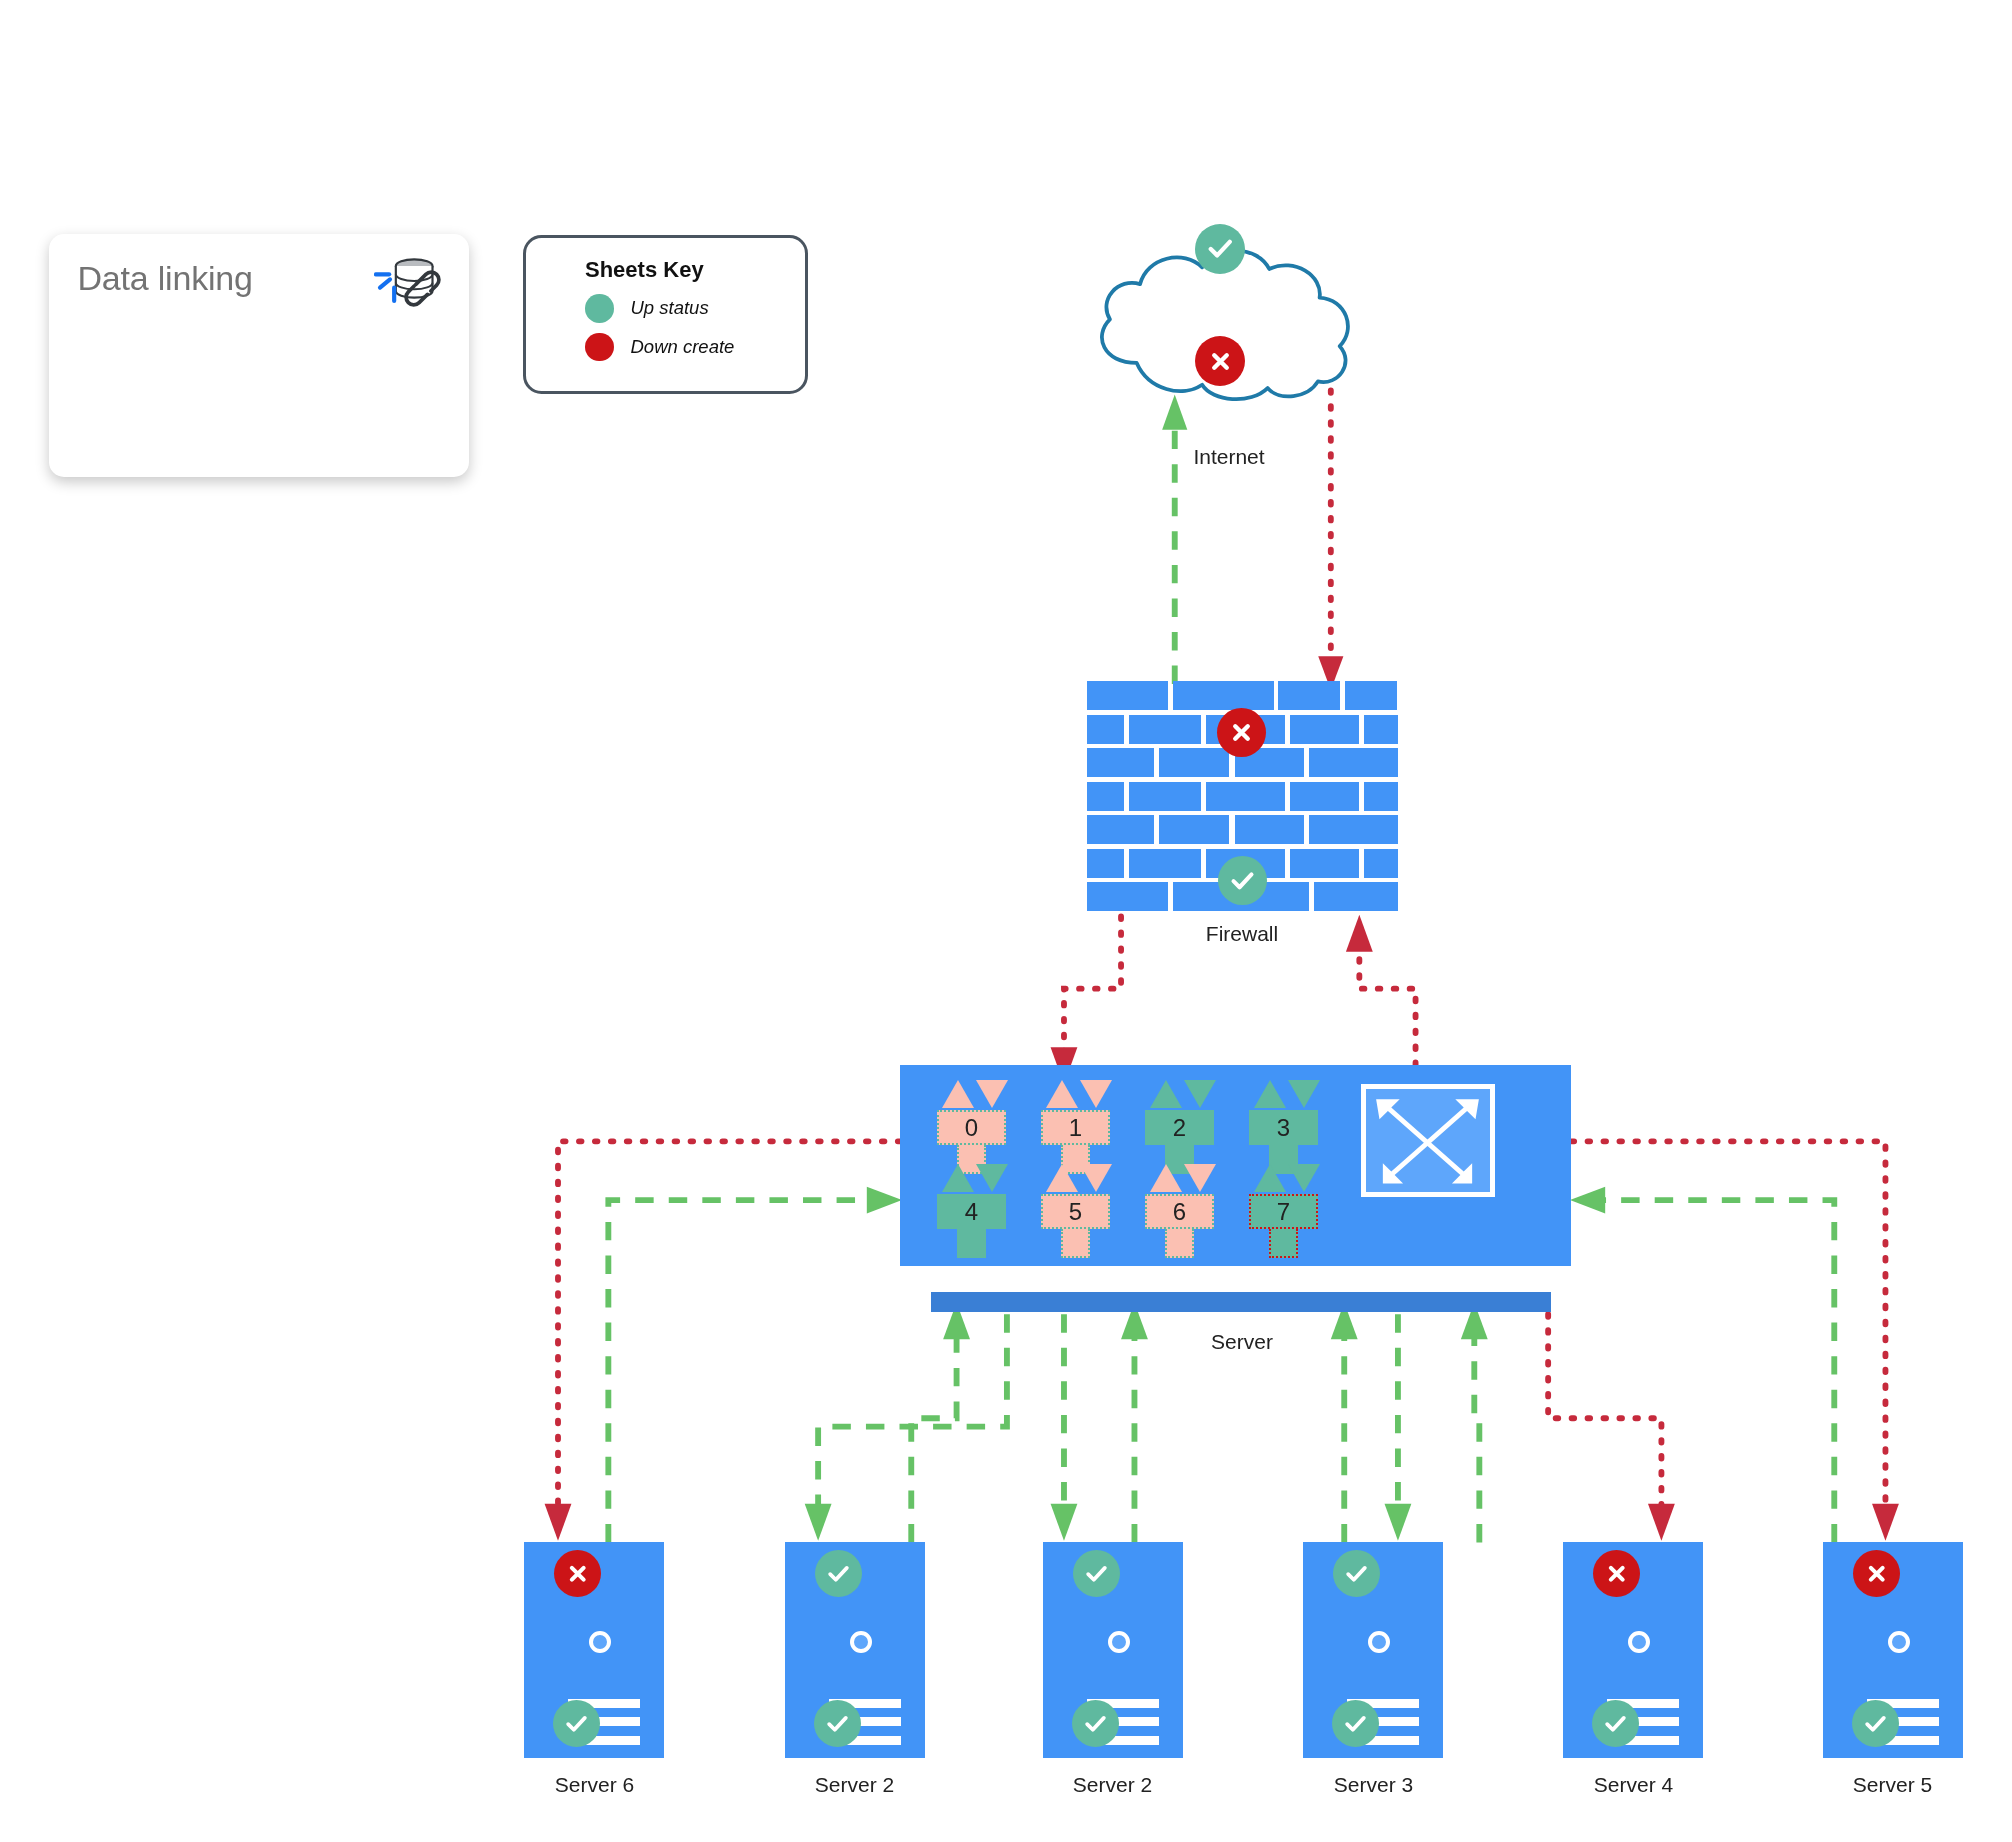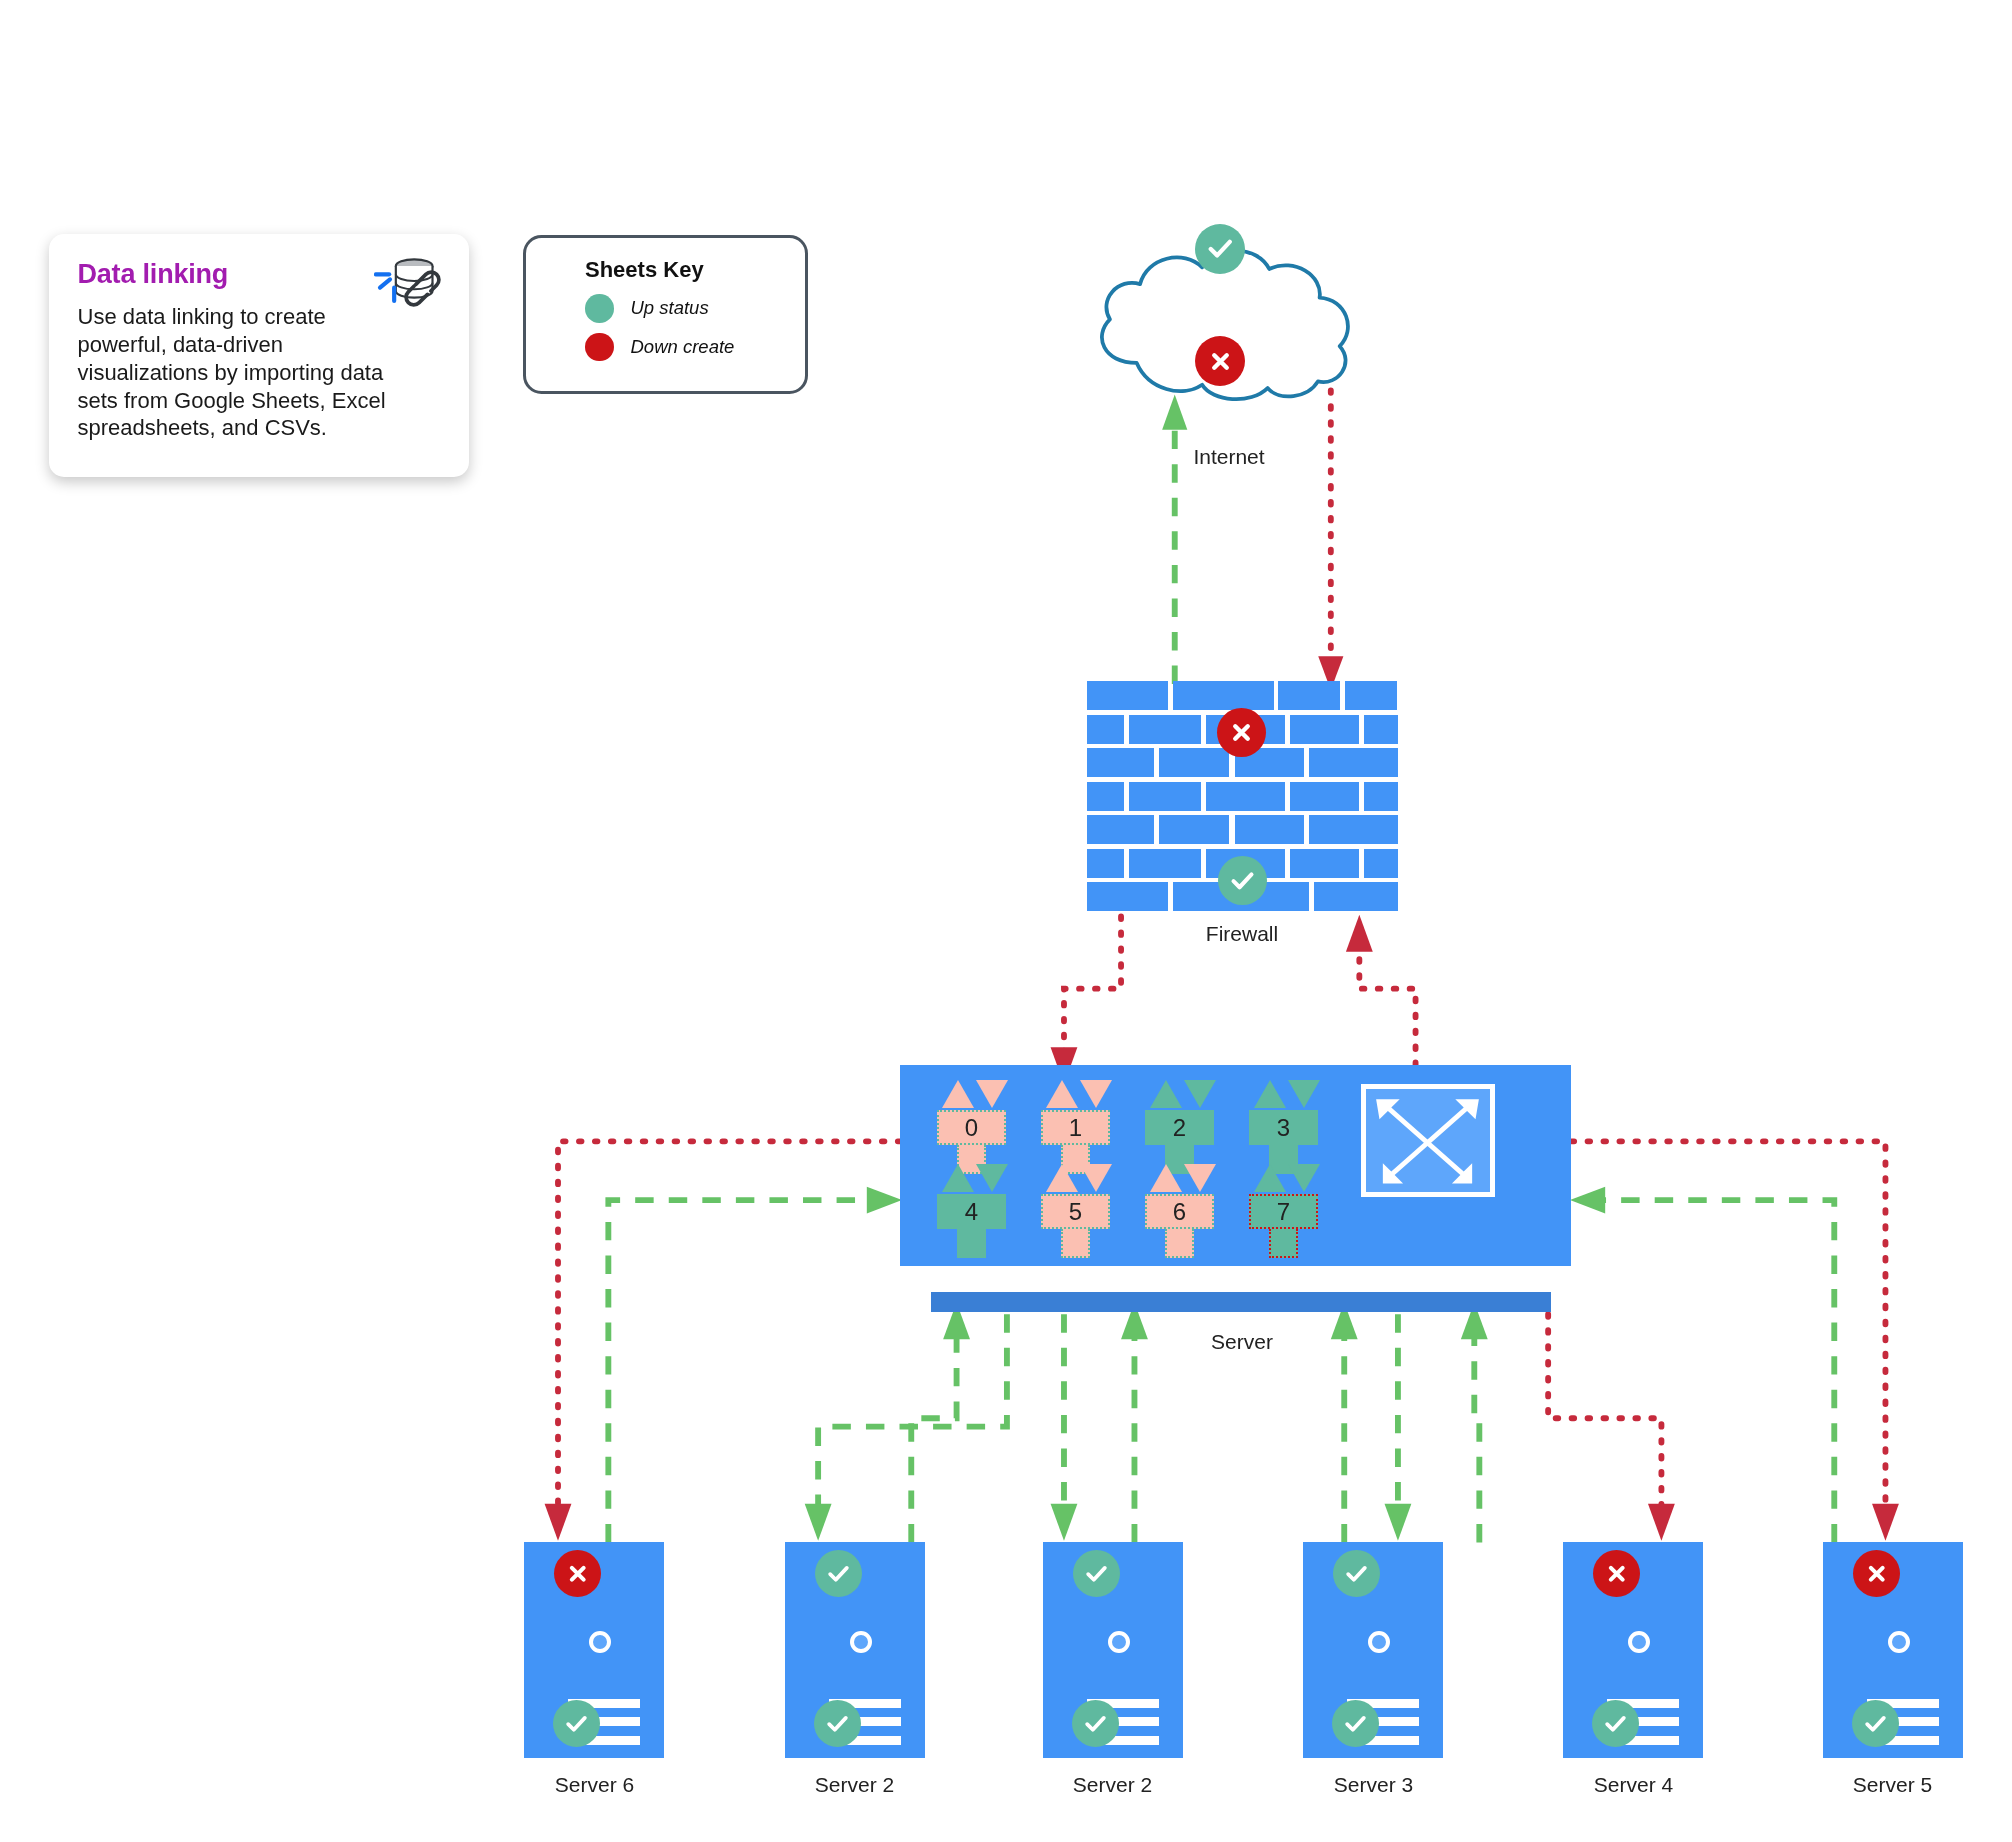--- a/index.html
+++ b/index.html
@@ -11,21 +11,21 @@
   .abs{position:absolute;}
 
   
   #data-linking-card{
     left:49px;top:234px;width:420px;height:243px;
     background:#ffffff;border-radius:15px;
     box-shadow:0 5px 13.4px rgba(0,0,0,.22);
     box-sizing:border-box;padding:25px 28.5px;
   }
   #data-linking-card .dl-title{
-    font-size:27px;font-weight:bold;color:#a21caf;letter-spacing:-0.2px;margin:0 0 13.4px 0;
+    font-size:34px;font-weight:normal;color:#737373;letter-spacing:-0.2px;margin:0 0 13.4px 0;
   }
   #data-linking-card .dl-body{
     font-size:22px;line-height:1.26;color:#1a1a1a;max-width:319px;
   }
   .dl-icon{position:absolute;right:28.5px;top:22px;width:67px;height:60px;}
 
   
   #diagram-key{
     left:523px;top:235px;width:285px;height:159px;
     background:#ffffff;border:3.4px solid #4a5560;border-radius:18.5px;
@@ -83,21 +83,20 @@
   .link-up{fill:none;stroke:#66c266;stroke-width:7;stroke-dasharray:22 18;stroke-linecap:butt;}
   .link-down{fill:none;stroke:#c62a3c;stroke-width:7;stroke-dasharray:3 16;stroke-linecap:round;}
   .arrow-up{fill:#66c266;}
   .arrow-down{fill:#c62a3c;}
 </style>
 </head>
 <body>
 
 <div class="abs" id="data-linking-card">
   <div class="dl-title">Data linking</div>
-  <div class="dl-body">Use data linking to create powerful, data-driven visualizations by importing data sets from Google Sheets, Excel spreadsheets, and CSVs.</div>
   <span class="dl-icon">
     <svg viewBox="0 0 80 72" width="67" height="60">
       <ellipse cx="48" cy="12" rx="22" ry="8" fill="#b9bcc0" stroke="#33383d" stroke-width="2.6"></ellipse>
       <path d="M26 12 v30 a22 8 0 0 0 44 0 V12" fill="#ffffff" stroke="#33383d" stroke-width="2.6"></path>
       <path d="M26 22 a22 8 0 0 0 44 0" fill="none" stroke="#33383d" stroke-width="2.4"></path>
       <path d="M26 32 a22 8 0 0 0 44 0" fill="none" stroke="#33383d" stroke-width="2.4"></path>
       <path d="M50 34 l12 -12 a9 9 0 0 1 13 13 l-7 7" fill="none" stroke="#33383d" stroke-width="4.4" stroke-linecap="round"></path>
       <path d="M64 46 l-10 10 a9 9 0 0 1 -13 -13 l7 -7" fill="none" stroke="#33383d" stroke-width="4.4" stroke-linecap="round"></path>
       <line x1="2" y1="22" x2="18" y2="22" stroke="#1370f0" stroke-width="5" stroke-linecap="round"></line>
       <line x1="7" y1="38" x2="19" y2="28" stroke="#1370f0" stroke-width="5" stroke-linecap="round"></line>

